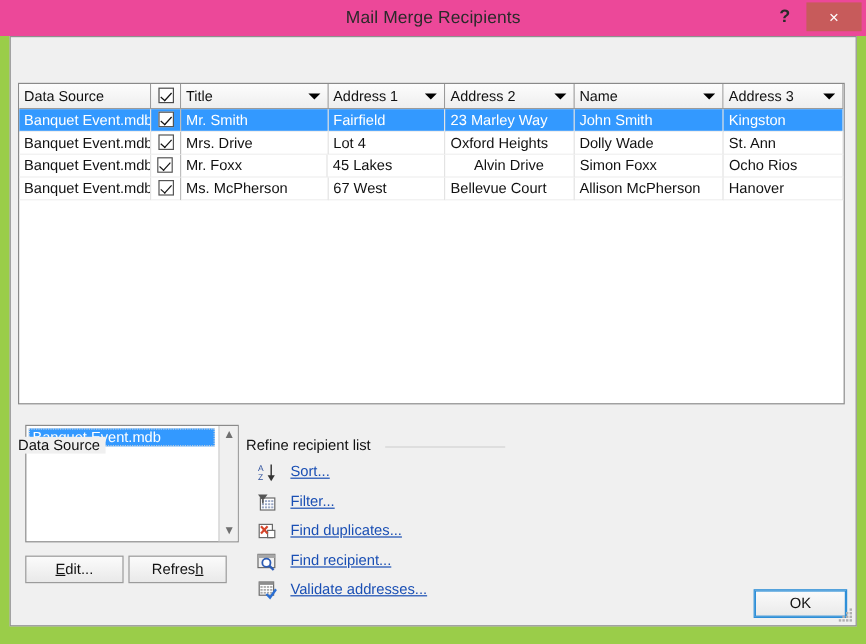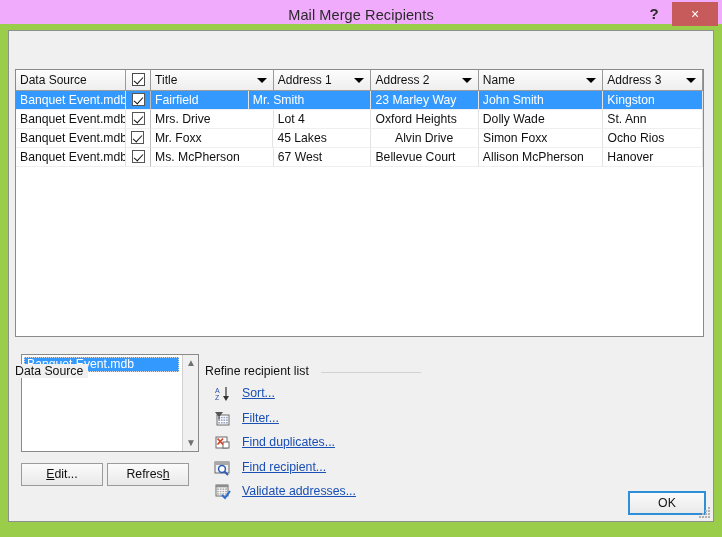--- a/index.html
+++ b/index.html
@@ -15,22 +15,22 @@
     position: absolute;
     left: 0; top: 0;
     width: 722px; height: 537px;
     background: #9ACD49;        
     box-sizing: border-box;
   }
 
   #titlebar {
     position: absolute;
     left: 0; top: 0;
-    width: 722px; height: 24px;
-    background: #f0abfc;
+    width: 722px; height: 30px;
+    background: #ec4899;
   }
   #titlebar-text {
     position: absolute;
     left: 0; top: 0;
     width: 722px; height: 30px;
     line-height: 31px;
     text-align: center;
     font-size: 14.5px;
     color: #2a2a2a;
     letter-spacing: 0.1px;
@@ -298,22 +298,22 @@
           <div class="hdr-cell" style="width: 128px;"><span>Title</span><span class="caret"></span></div>
           <div class="hdr-cell" style="width: 102px;"><span>Address 1</span><span class="caret"></span></div>
           <div class="hdr-cell" style="width: 112px;"><span>Address 2</span><span class="caret"></span></div>
           <div class="hdr-cell" style="width: 130px;"><span>Name</span><span class="caret"></span></div>
           <div class="hdr-cell" style="width: 104px;"><span>Address 3</span><span class="caret"></span></div>
         </div>
       <div id="grid-body">
           <div class="data-row selected">
             <div class="cell" style="width: 115px;">Banquet Event.mdb</div>
             <div class="cell checkcol" style="width: 26px;"><span class="cell-checkbox"></span></div>
+            <div class="cell" style="width: 128px;">Mr. Smith</div>
             <div class="cell" style="width: 102px;">Fairfield</div>
-            <div class="cell" style="width: 128px;">Mr. Smith</div>
             <div class="cell" style="width: 112px;">23 Marley Way</div>
             <div class="cell" style="width: 130px;">John Smith</div>
             <div class="cell" style="width: 104px;">Kingston</div>
           </div>
           <div class="data-row">
             <div class="cell" style="width: 115px;">Banquet Event.mdb</div>
             <div class="cell checkcol" style="width: 26px;"><span class="cell-checkbox"></span></div>
             <div class="cell" style="width: 128px;">Mrs. Drive</div>
             <div class="cell" style="width: 102px;">Lot 4</div>
             <div class="cell" style="width: 112px;">Oxford Heights</div>

